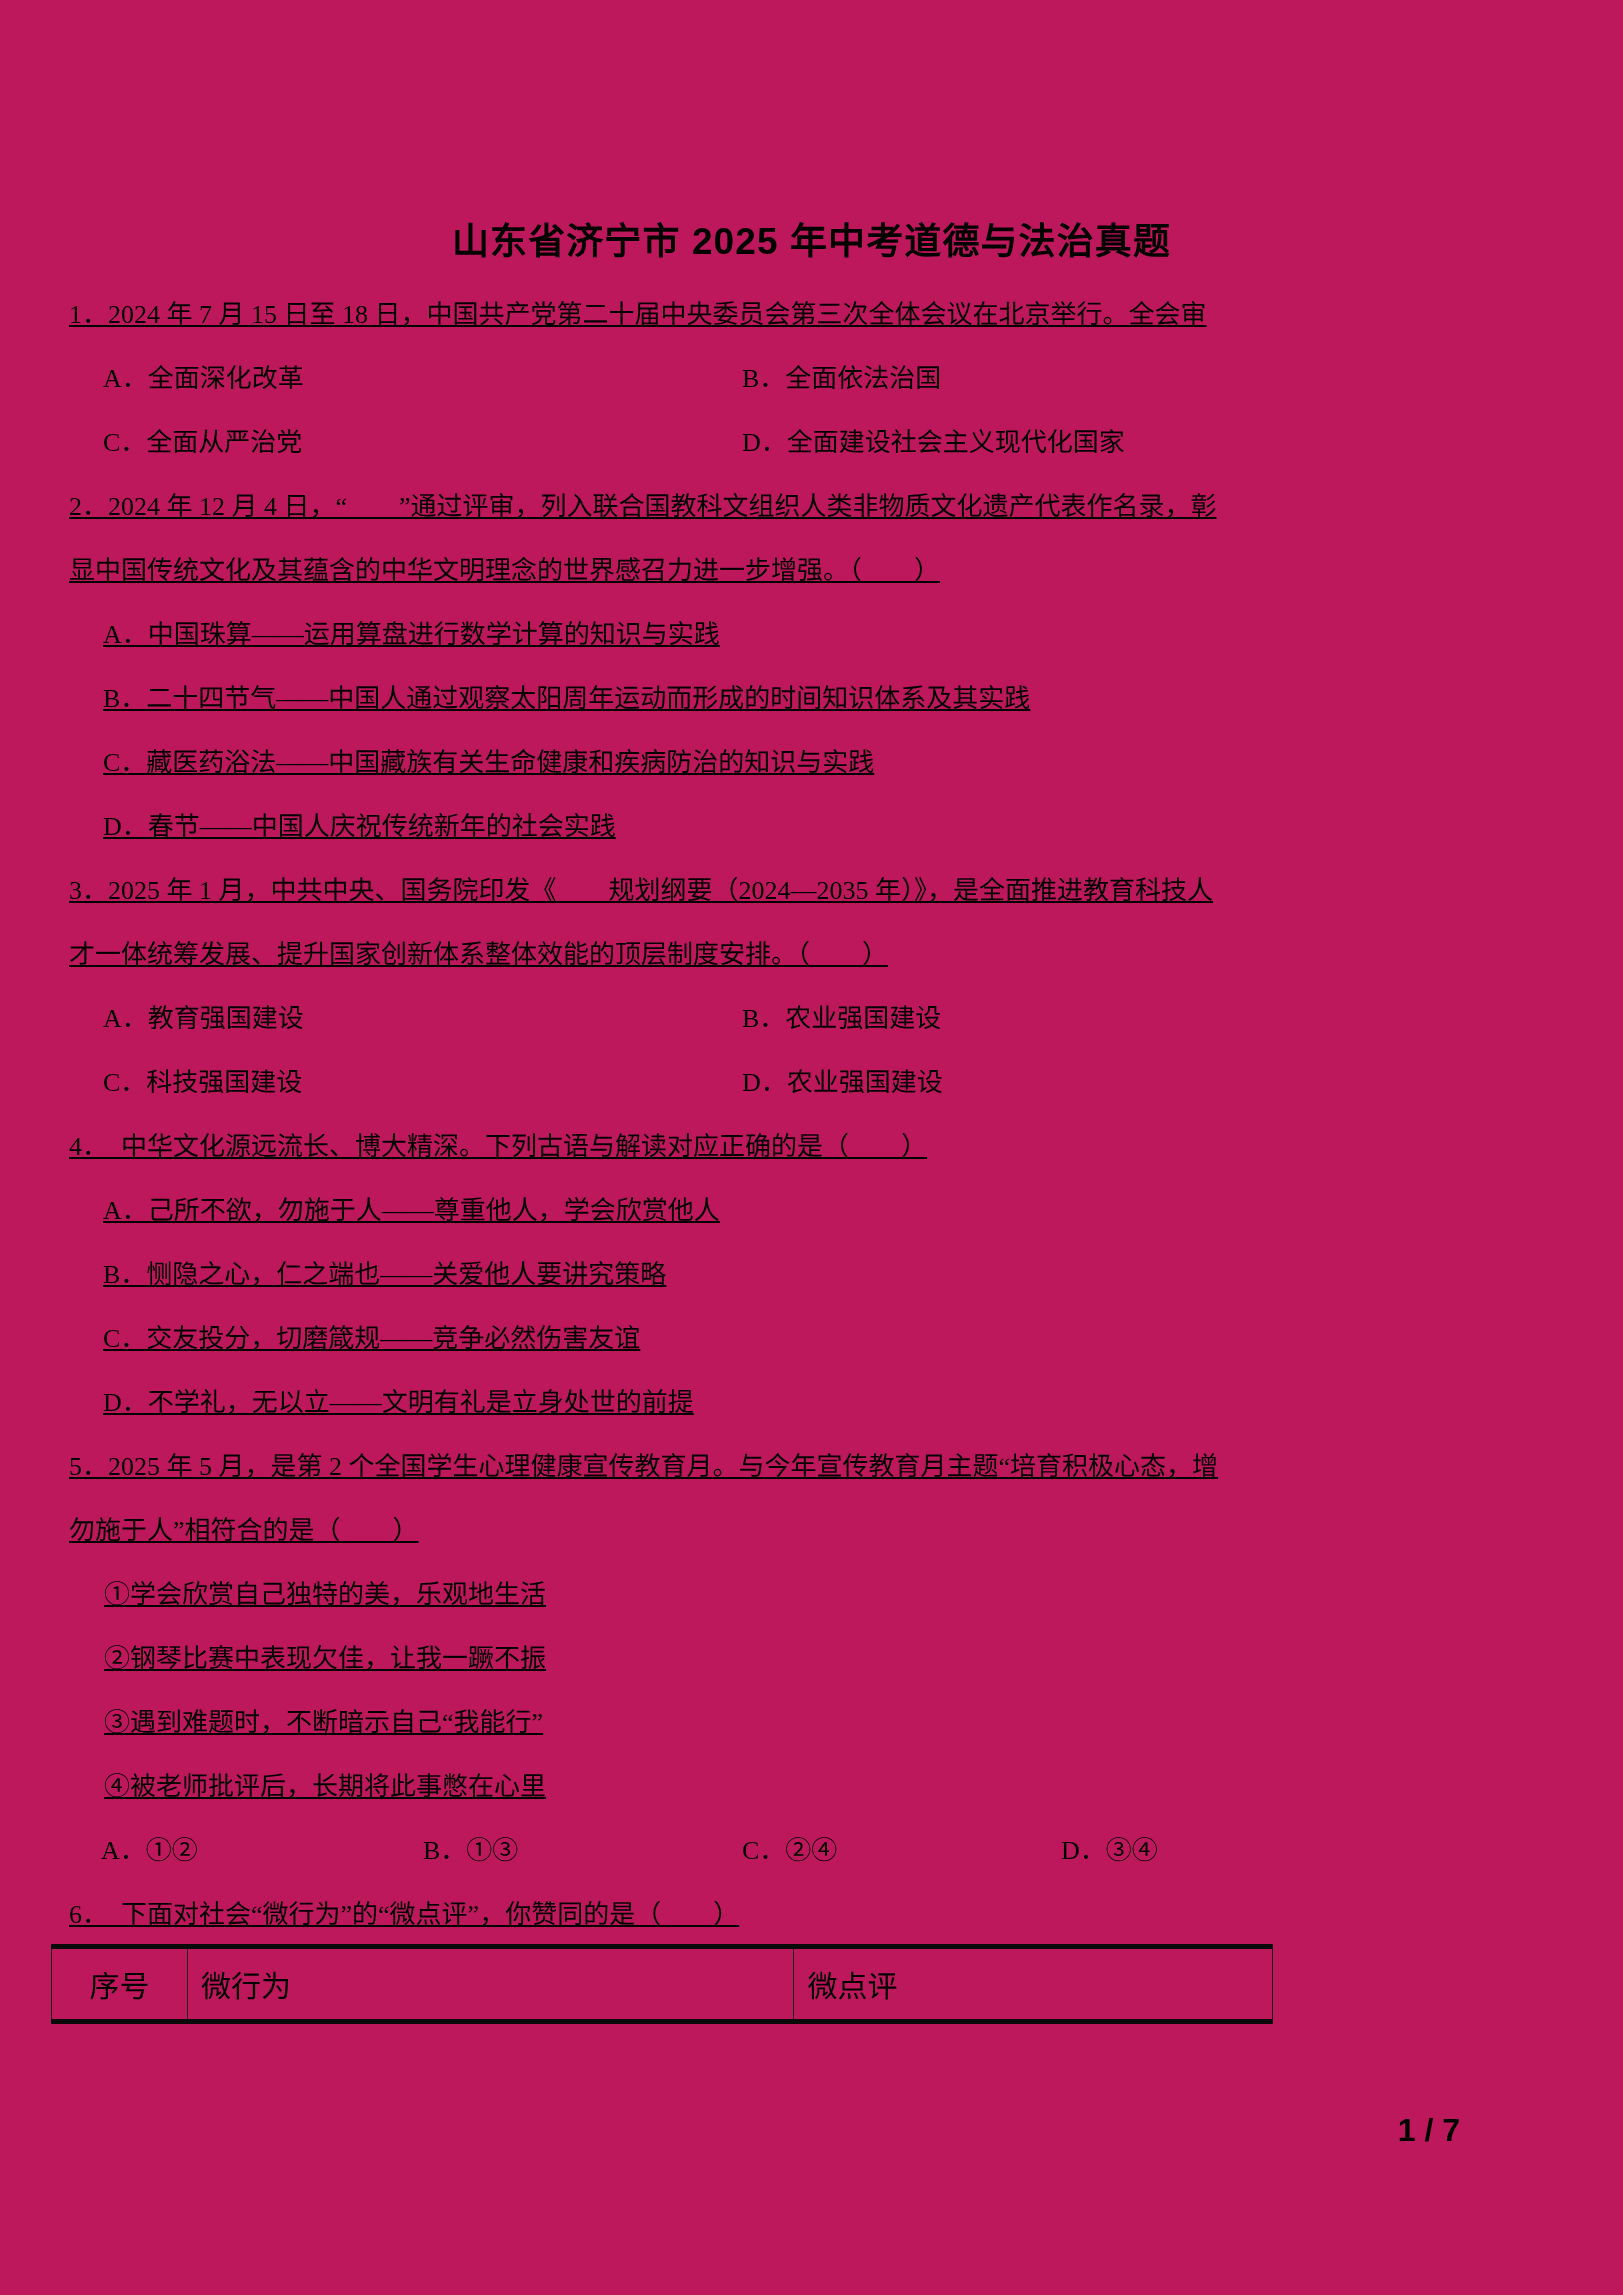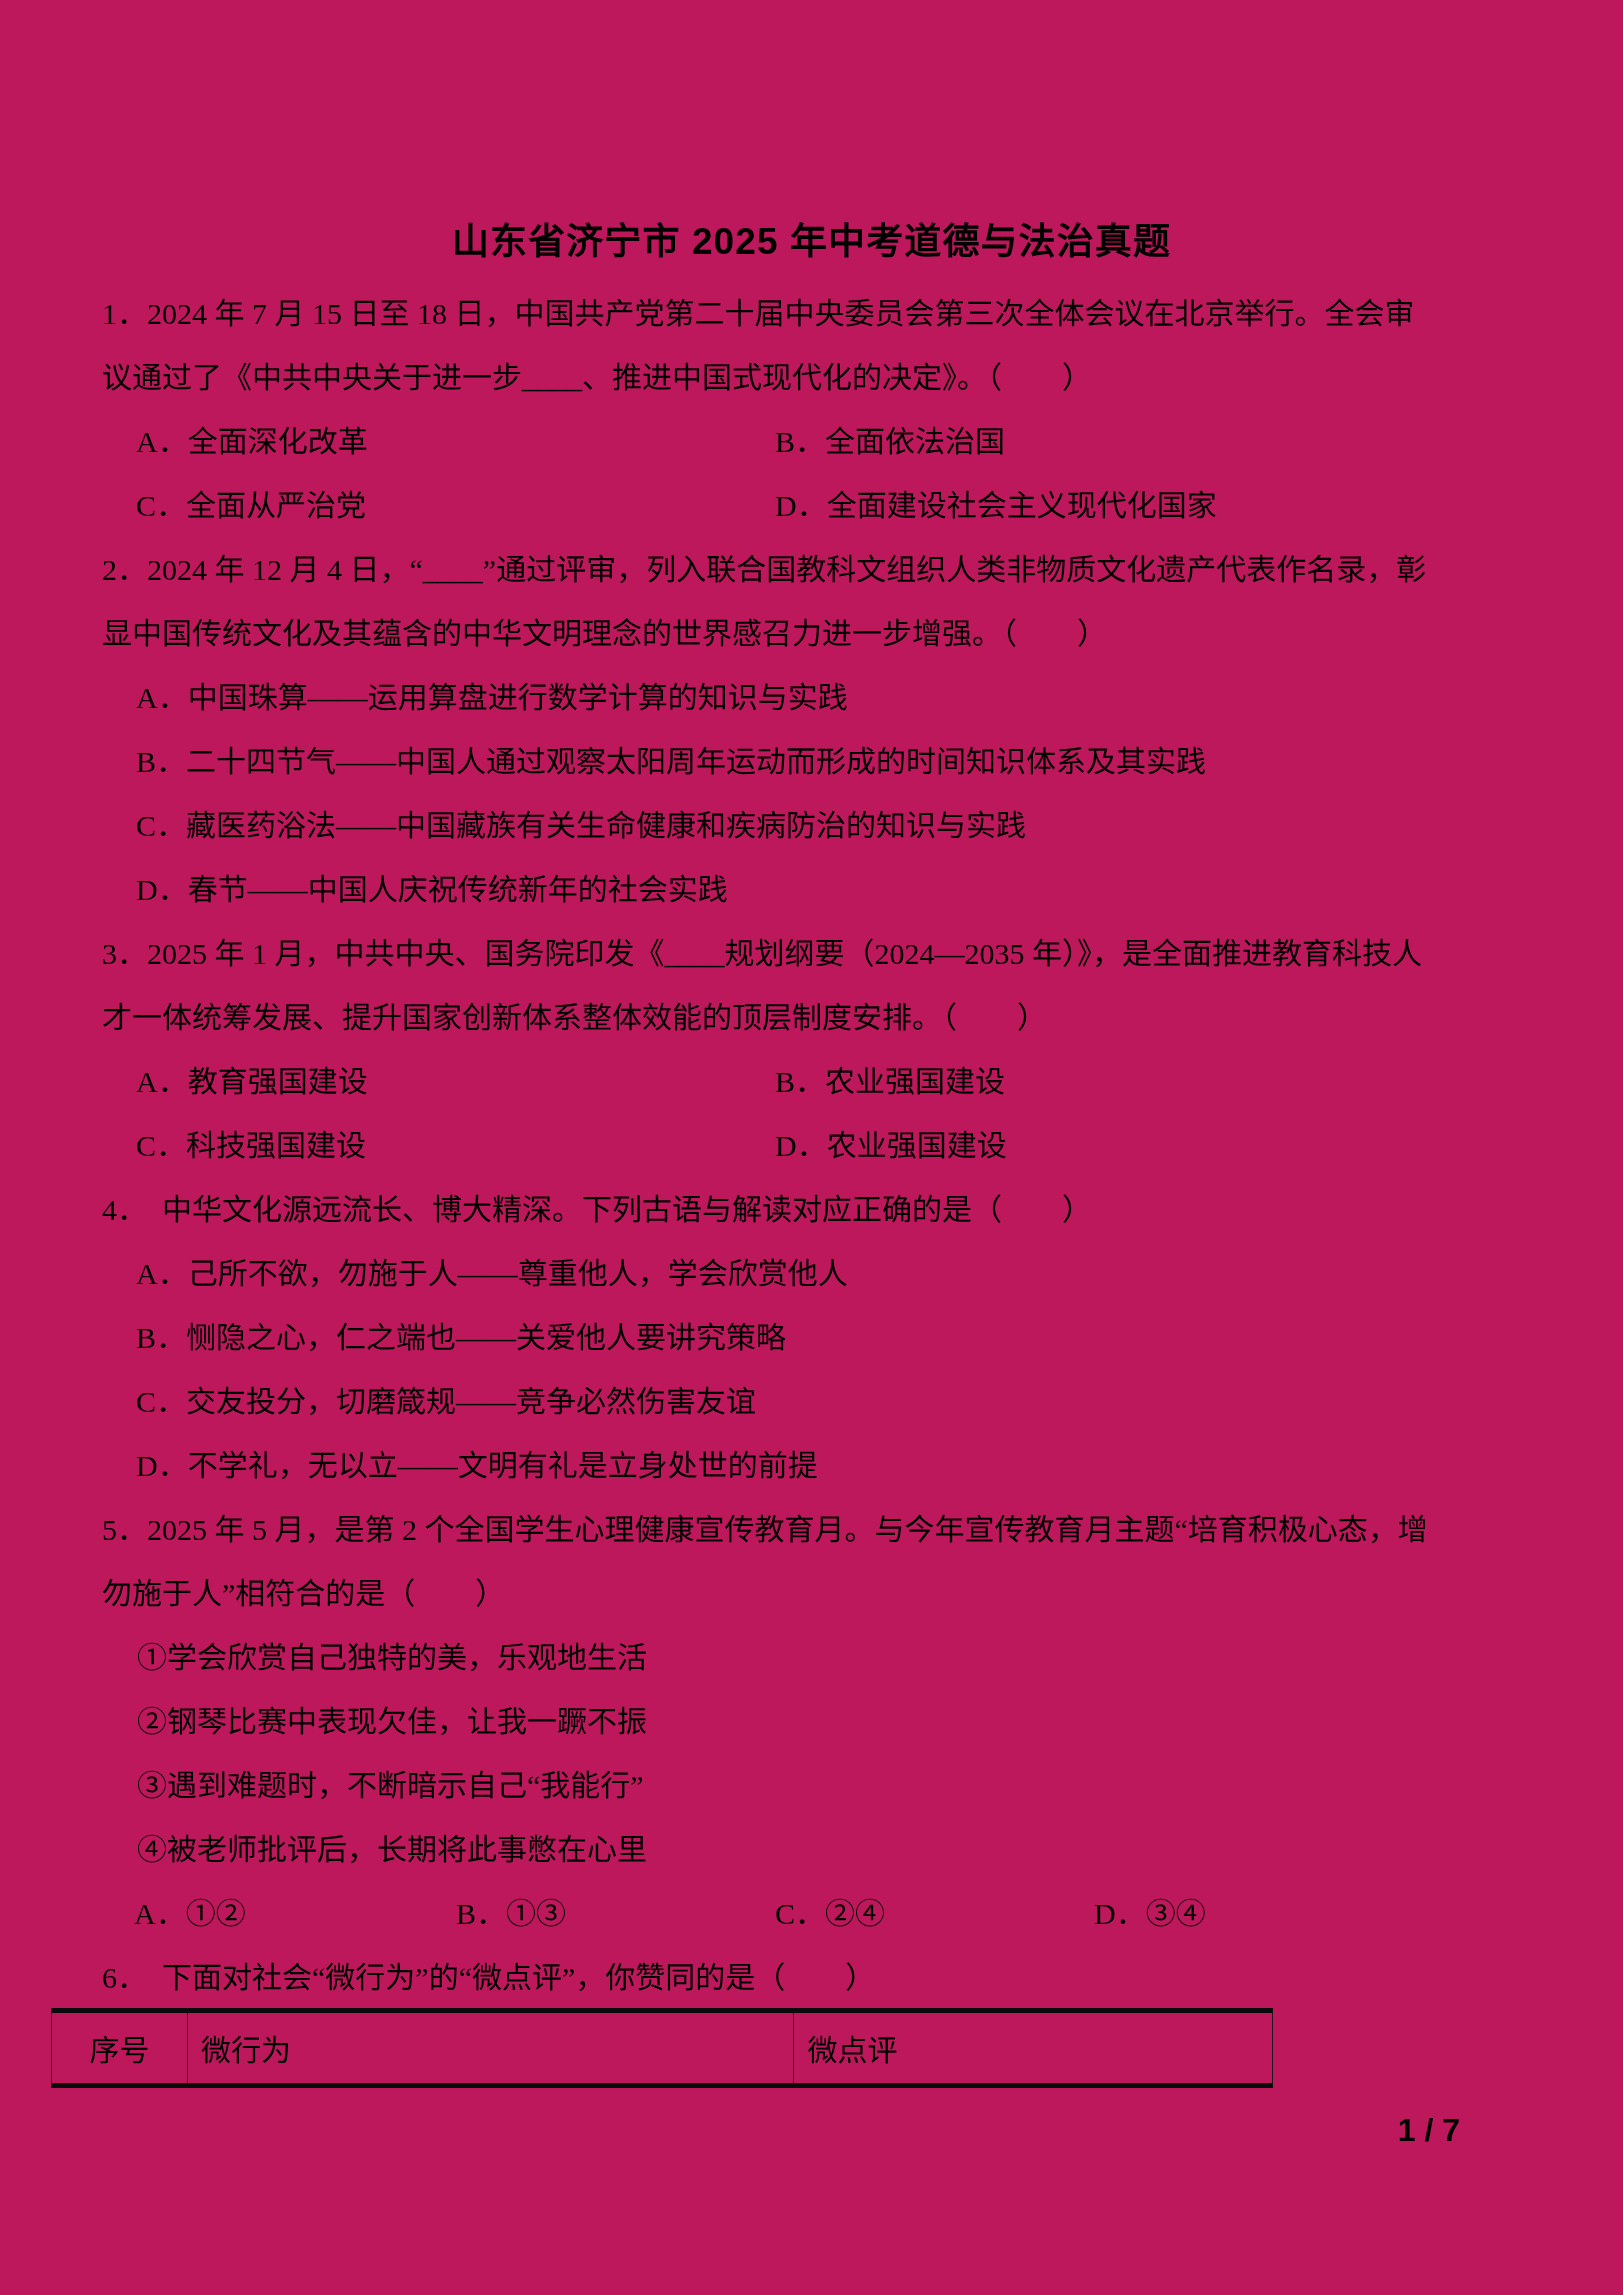--- a/index.html
+++ b/index.html
@@ -20,24 +20,25 @@
     margin: 0;
     padding-top: 217px;
     text-align: center;
     font-family: "Liberation Sans", "DejaVu Sans", sans-serif;
     font-weight: 700;
     font-size: 37px;
     line-height: 50px;
     letter-spacing: 1.1px;
   }
   #content {
-    margin-left: 102px;
+    margin-left: 69px;
     margin-top: 12px;
     width: 1320px;
-    font-size: 30px;
+    font-size: 26px;
+    text-decoration: underline;
   }
   .line {
     position: relative;
     height: 64px;
     display: flex;
     align-items: center;
     white-space: nowrap;
   }
   .line.option { padding-left: 34px; }
   .line.list   { padding-left: 35px; text-align: center; }
@@ -88,21 +89,20 @@
   }
 </style>
 </head>
 <body>
 
 <div class="page">
   <h1 class="doc-title">山东省济宁市 2025 年中考道德与法治真题</h1>
 
   <div id="content">
       <div class="line question">1．2024 年 7 月 15 日至 18 日，中国共产党第二十届中央委员会第三次全体会议在北京举行。全会审</div>
-      <div class="line question">议通过了《中共中央关于进一步____、推进中国式现代化的决定》。（　　）</div>
       <div class="line options2">
         <span class="opt col-0">A．全面深化改革</span>
         <span class="opt col-1">B．全面依法治国</span>
       </div>
       <div class="line options2">
         <span class="opt col-0">C．全面从严治党</span>
         <span class="opt col-1">D．全面建设社会主义现代化国家</span>
       </div>
       <div class="line question">2．2024 年 12 月 4 日，“____”通过评审，列入联合国教科文组织人类非物质文化遗产代表作名录，彰</div>
       <div class="line question">显中国传统文化及其蕴含的中华文明理念的世界感召力进一步增强。（　　）</div>

